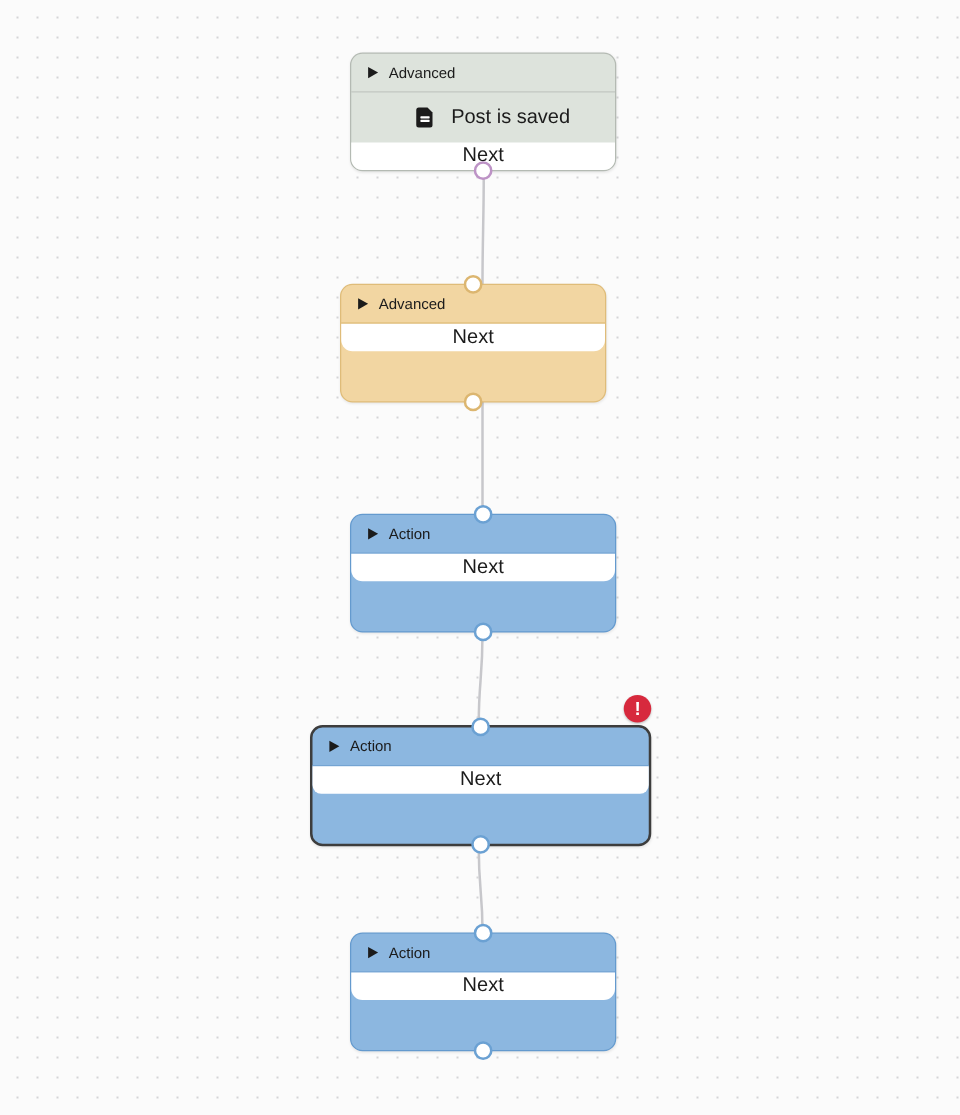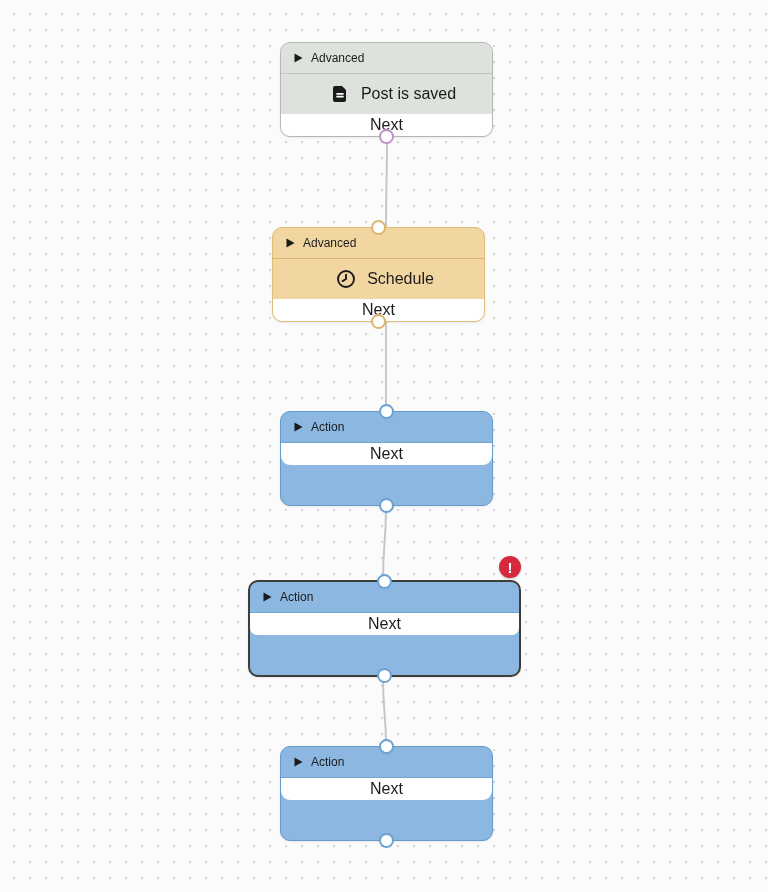--- a/index.html
+++ b/index.html
@@ -126,29 +126,20 @@
 
   <div class="node n-advanced" style="left:272px;top:227px;width:213px;height:95px">
     <div class="node-header">
       <span class="tri-icon">
         <svg width="9" height="10" viewBox="0 0 9 10">
             <path d="M0.5 0.5 L8.5 5 L0.5 9.5 Z" fill="#1b1b1b"></path>
           </svg>
       </span>
       <span>Advanced</span>
     </div>
-    <div class="node-body">
-      <span class="body-icon">
-        <svg width="20" height="20" viewBox="0 0 20 20">
-          <circle cx="10" cy="10" r="8" fill="none" stroke="#1b1b1b" stroke-width="1.9"></circle>
-          <path d="M10 5.6 V10 L6.6 12.1" fill="none" stroke="#1b1b1b" stroke-width="1.9" stroke-linecap="round" stroke-linejoin="round"></path>
-        </svg>
-      </span>
-      <span>Schedule</span>
-    </div>
     <div class="node-footer">
       <span>Next</span>
     </div>
     <span class="port port-in port-tan"></span>
     <span class="port port-out port-tan"></span>
   </div>
 
   <div class="node n-action" style="left:280px;top:411px;width:213px;height:95px">
     <div class="node-header">
       <span class="tri-icon">

